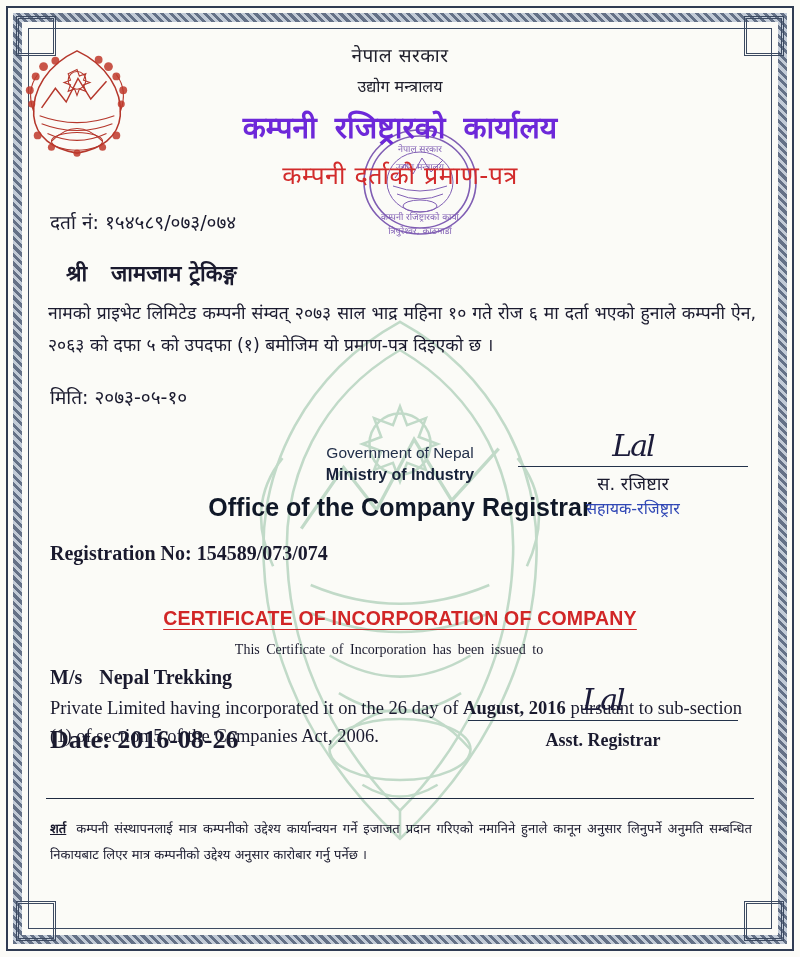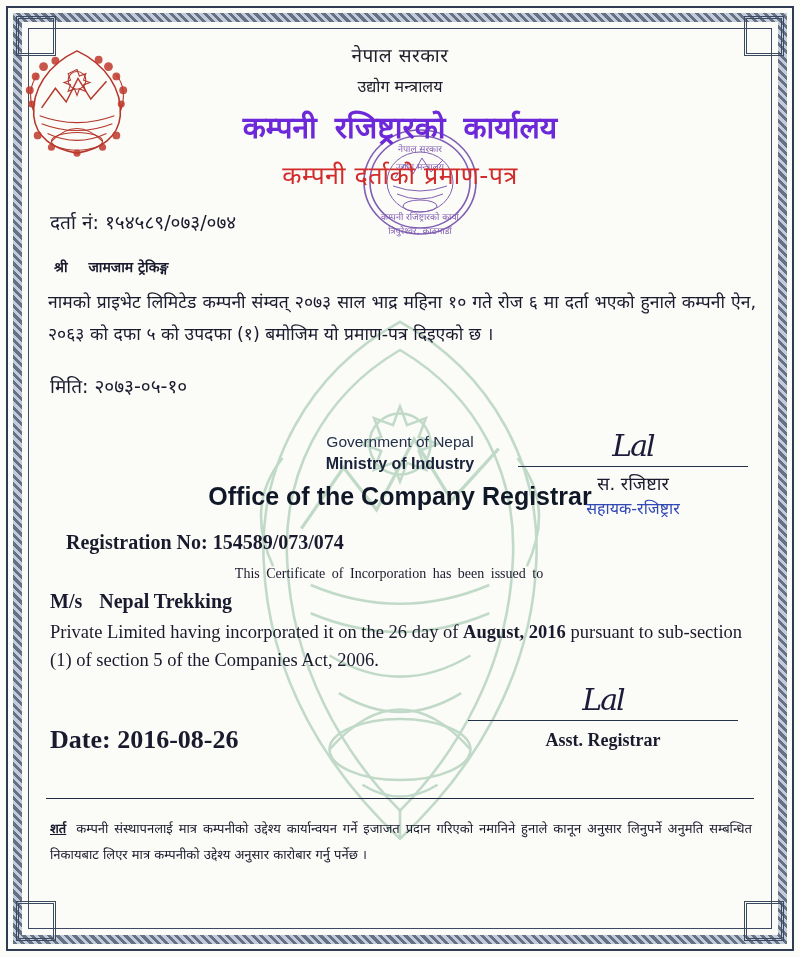--- a/index.html
+++ b/index.html
@@ -118,24 +118,24 @@
   }
 
   .np-regno {
     font-family: "DejaVu Sans", sans-serif;
     font-size: 19px;
     margin-top: 18px;
     margin-left: 10px;
   }
   .np-company {
     font-family: "DejaVu Sans", sans-serif;
-    font-size: 14px;
+    font-size: 22px;
     font-weight: bold;
     margin-top: 22px;
-    margin-left: 14px;
+    margin-left: 26px;
   }
   .np-company .prefix { font-weight: bold; margin-right: 16px;}
   .np-body {
     font-family: "DejaVu Sans", sans-serif;
     font-size: 17.5px;
     line-height: 1.85;
     margin-top: 10px;
     margin-left: 8px;
     margin-right: 4px;
     text-align: justify;
@@ -185,21 +185,21 @@
   .en-gov { font-size: 15.5px; margin-top: 34px; color: #23304a;}
   .en-min { font-size: 16px; font-weight: bold; margin-top: 4px; color: #18223a;}
   .en-office {
     font-size: 25px; font-weight: bold; margin-top: 9px; color: #101828;
   }
   .en-regno {
     font-family: "Liberation Serif", serif;
     font-size: 20px;
     font-weight: bold;
     margin-top: 20px;
-    margin-left: 26px;
+    margin-left: 10px;
   }
   .en-certtitle {
     text-align: center;
     font-family: "Liberation Sans", sans-serif;
     font-size: 19.5px;
     font-weight: bold;
     color: #d12626;
     margin-top: 42px;
     text-decoration: underline;
     text-underline-offset: 4px;
@@ -391,20 +391,21 @@
 
     <div class="en-center en-gov">Government of Nepal</div>
     <div class="en-center en-min">Ministry of Industry</div>
     <div class="en-center en-office">Office of the Company Registrar</div>
 
     <div class="en-regno">
       <span>Registration No:</span>
       <span>154589/073/074</span>
     </div>
 
+    <div class="en-certtitle">CERTIFICATE OF INCORPORATION OF COMPANY</div>
 
     <div class="en-issued">This  Certificate  of  Incorporation  has  been  issued  to</div>
 
     <div class="en-ms">
       <span class="label">M/s</span>
       <span>Nepal Trekking</span>
     </div>
 
     <div class="en-para"><span>Private Limited having incorporated it on the 26 day of </span><b>August, 2016</b><span> pursuant to sub-section (1) of section 5 of the Companies Act, 2006.</span></div>
 

